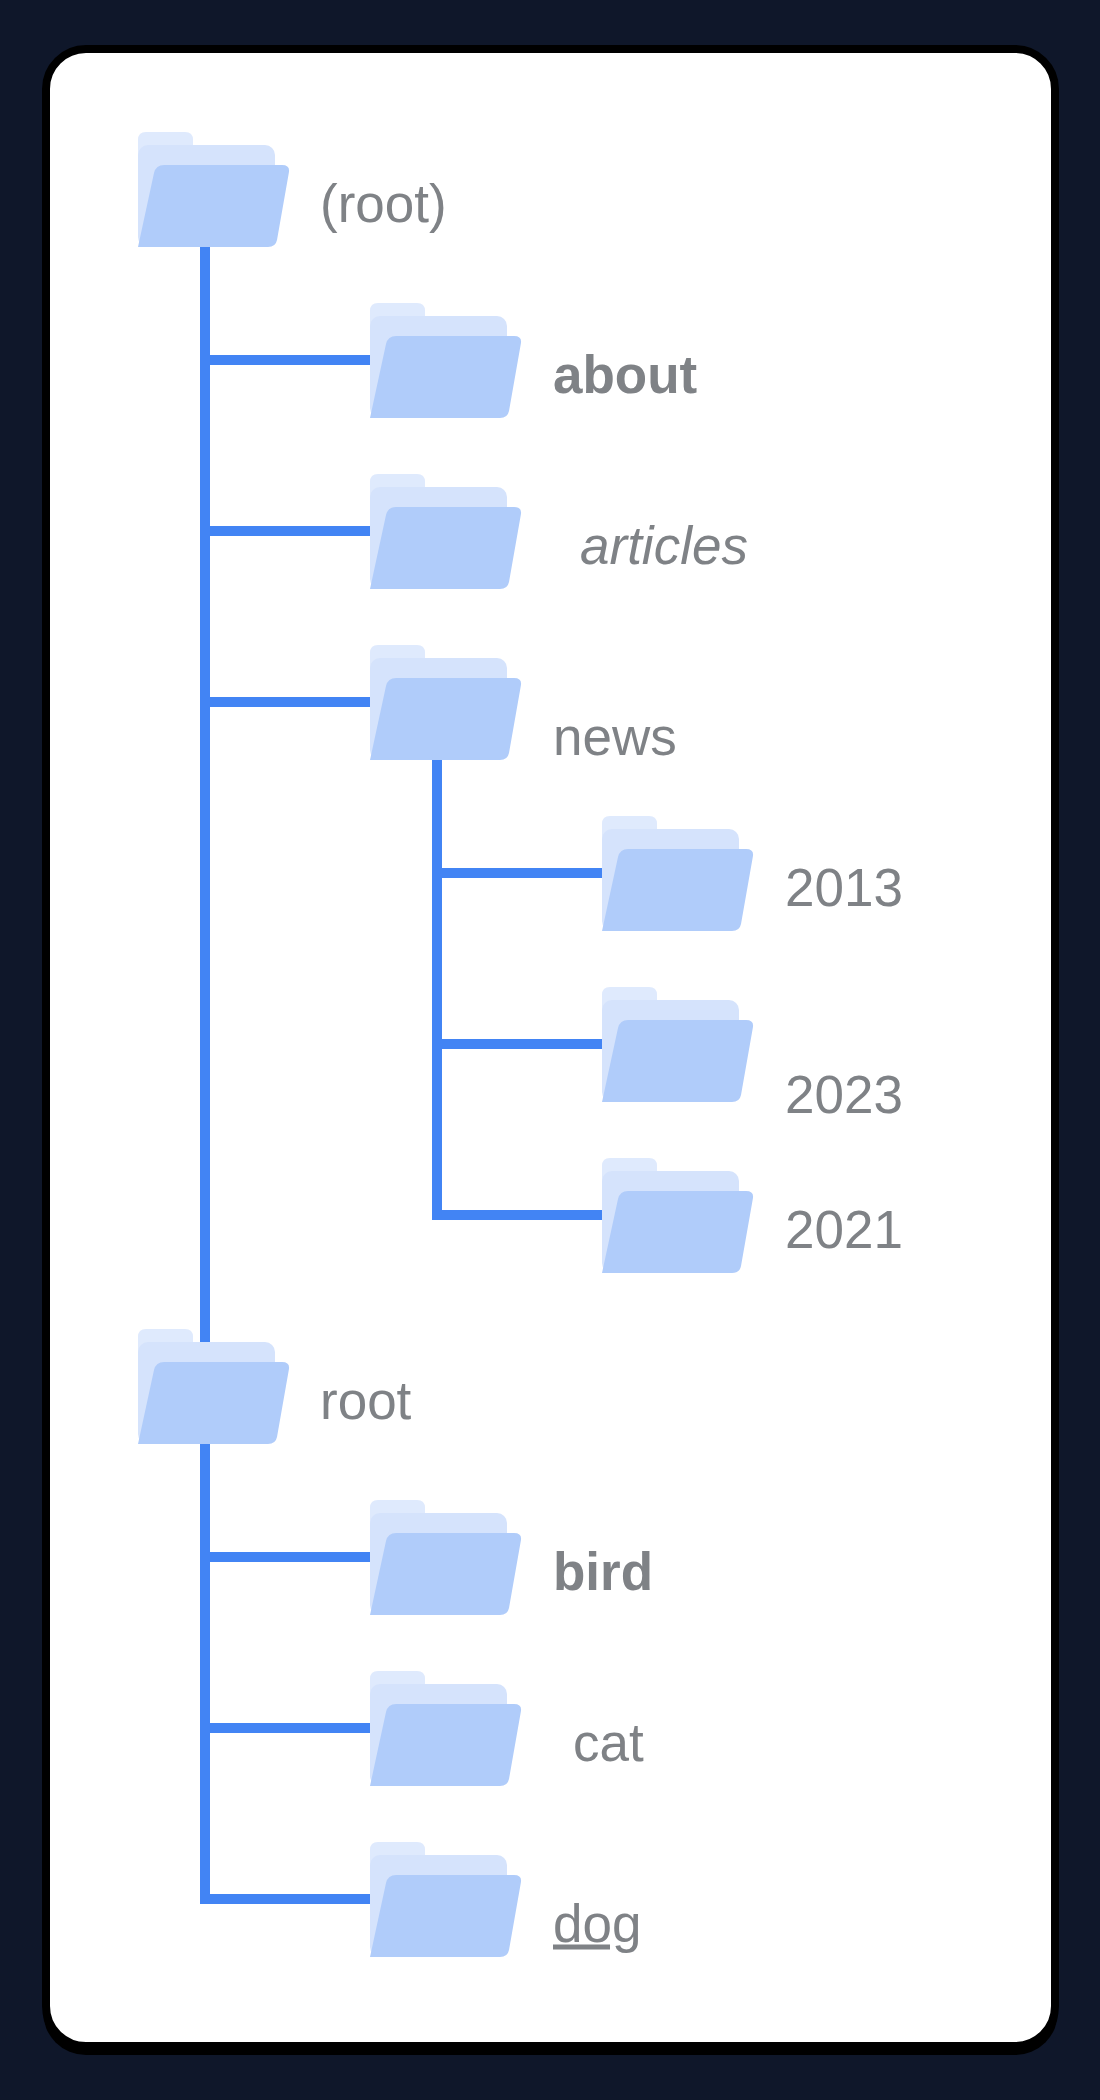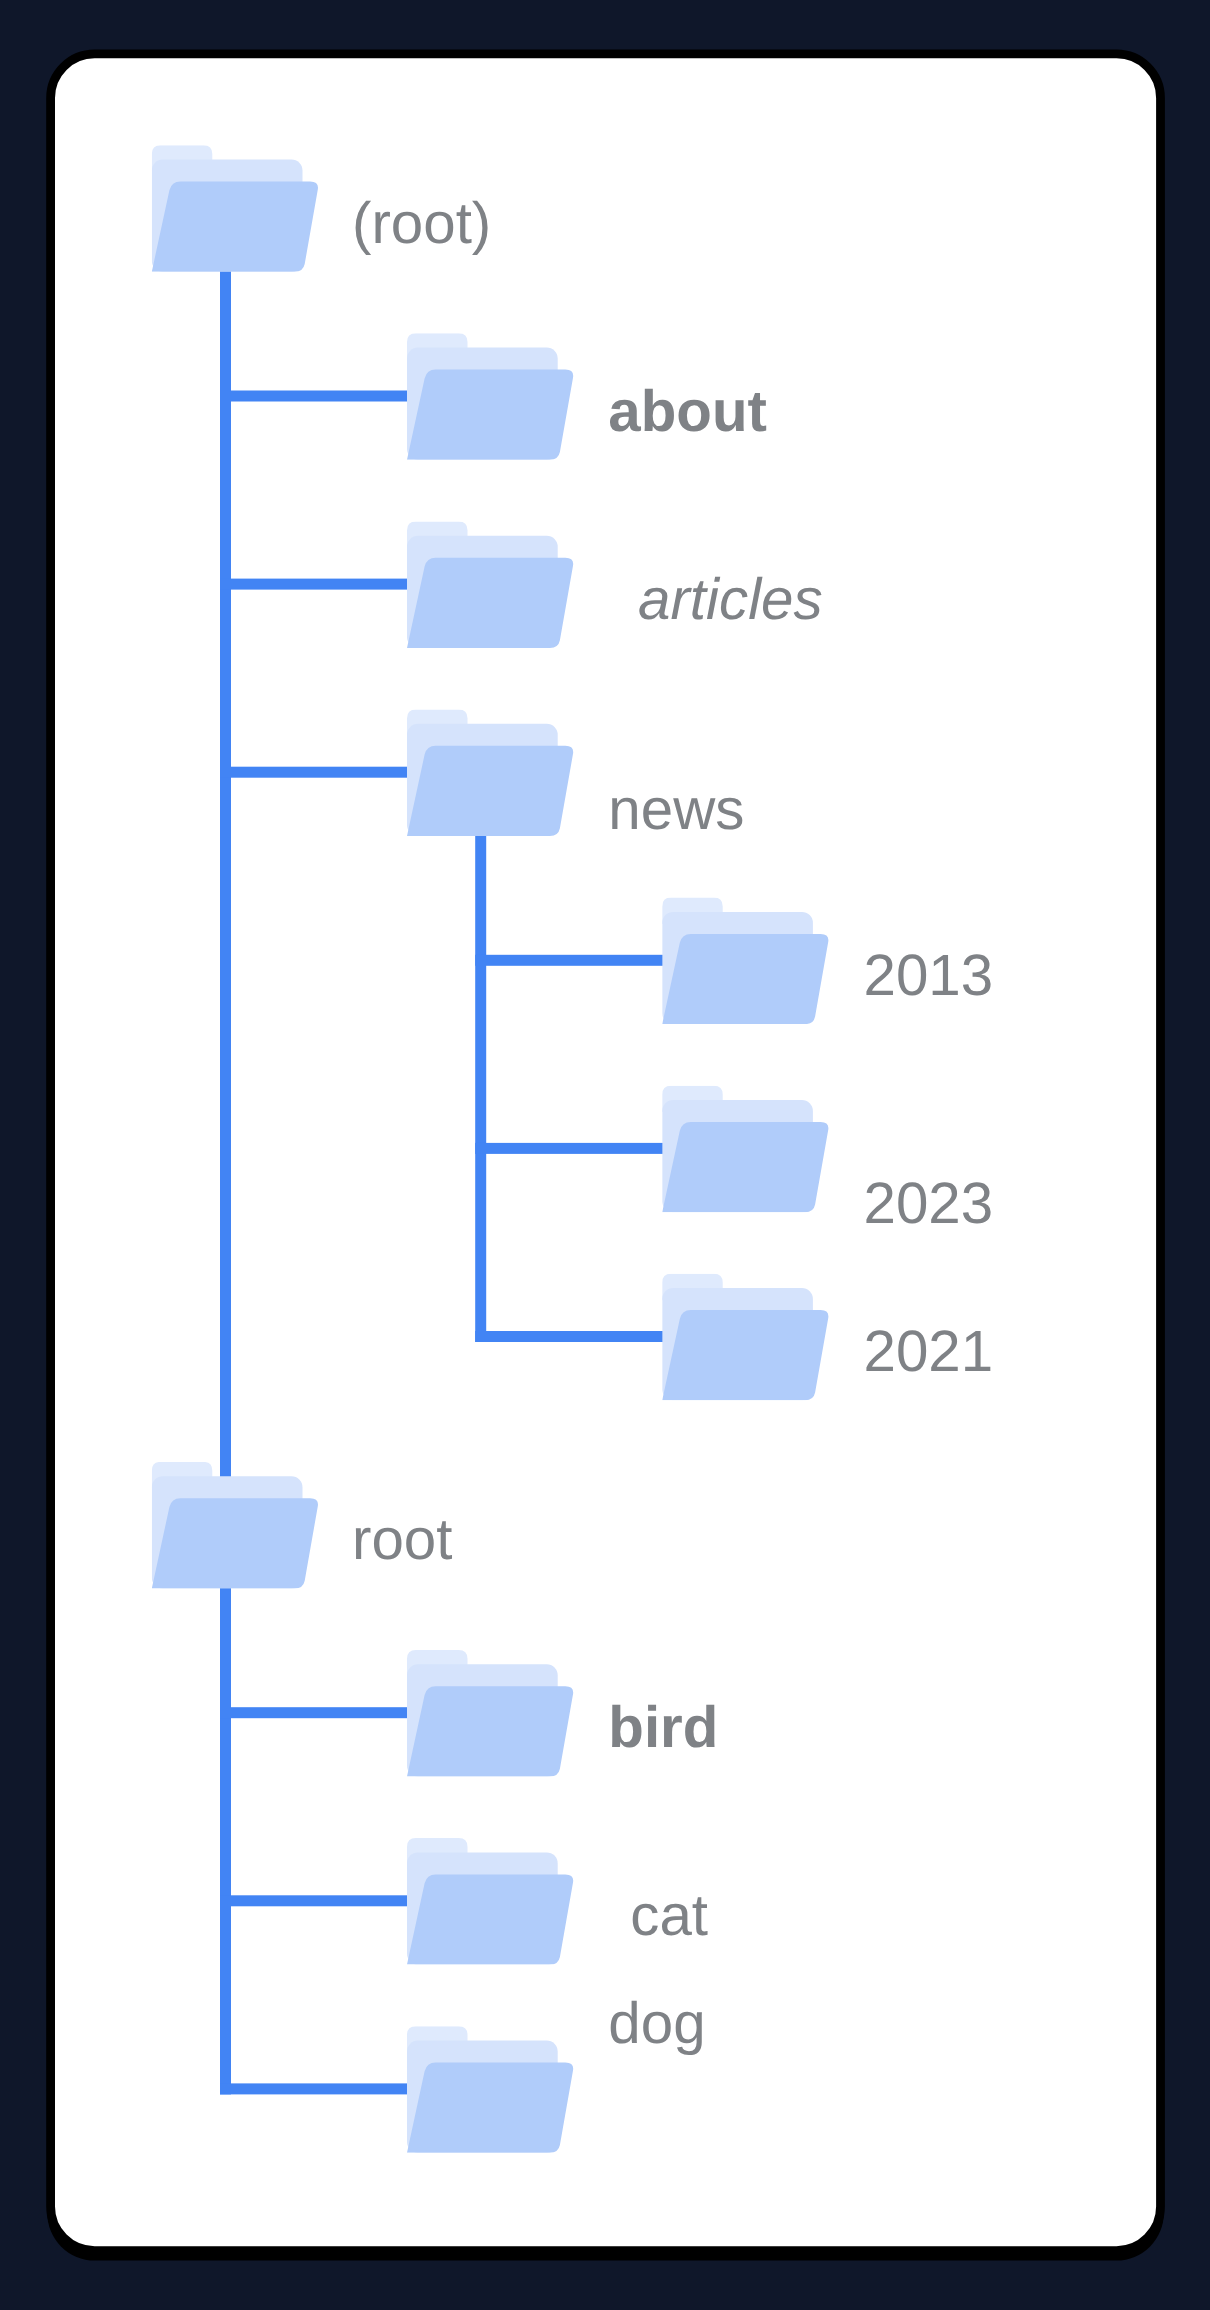--- a/index.html
+++ b/index.html
@@ -127,14 +127,14 @@
     </svg>
   </div>
     <div class="node-label" style="left: 573px; top: 1742px; color: rgb(127, 130, 134);">cat</div>
     <div class="folder" style="left: 370px; top: 1842px;">
     <svg viewBox="0 0 152 115" xmlns="http://www.w3.org/2000/svg">
       <path class="f-tab" d="M0,24 V8 Q0,0 8,0 H47 Q55,0 55,8 V24 Z" fill="#dfeafd"></path>
       <rect class="f-back" x="0" y="13" width="137" height="102" rx="10" fill="#d5e3fc"></rect>
       <path class="f-front" d="M0,115 L16,41 Q18,33 26,33 L144,33 Q152.5,33 150.8,41 L139,108 Q137.6,115 130,115 Z" fill="#b0ccfa"></path>
     </svg>
   </div>
-    <div class="node-label" style="left: 553px; top: 1840px; color: rgb(127, 130, 134);">dog</div>
+    <div class="node-label" style="left: 553px; top: 1923px; color: rgb(127, 130, 134); text-decoration: underline;">dog</div>
   </div>
 
 </body></html>

